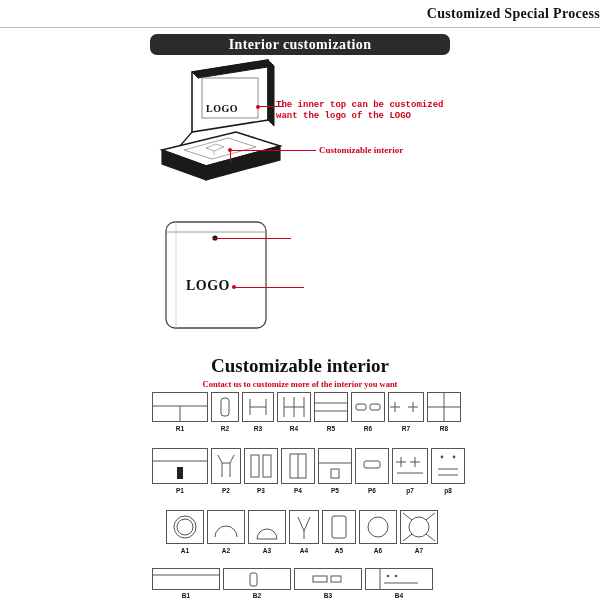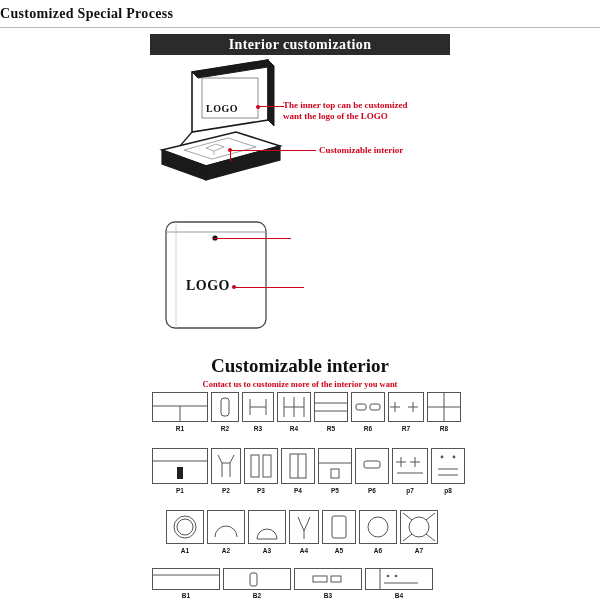--- a/index.html
+++ b/index.html
@@ -8,39 +8,40 @@
     background:#ffffff;
     font-family:"Liberation Serif", serif;
     color:#111;
     position:relative;
     overflow:hidden;
   }
   .page{position:relative;width:600px;height:600px;}
 
   
   .title{
-    text-align:left;
+    text-align:right;
     font-size:14px;
     font-weight:bold;
     letter-spacing:.3px;
     padding-top:6px;
   }
   .title-rule{
     width:100%;height:1px;background:#b9b9b9;margin-top:5px;
   }
   .banner{
     margin:6px auto 0 auto;
     width:300px;height:21px;
     background:#2b2b2b;
     color:#fff;
     text-align:center;
     font-size:14px;
     font-weight:bold;
     line-height:21px;
     letter-spacing:.4px;
+    border-radius:7px;
   }
 
   
   .ann{
     position:absolute;
     color:#d0021b;
     font-weight:bold;
     font-size:9px;
     line-height:11px;
     font-family:"Liberation Serif", serif;
@@ -108,21 +109,21 @@
       <path d="M56,90 L66,86 L74,89 L64,93 Z" fill="none" stroke="#9a9a9a" stroke-width="0.8"></path>
       <path d="M64,93 L64,97" stroke="#9a9a9a" stroke-width="0.8"></path>
 
       <line x1="42" y1="74" x2="30" y2="88" stroke="#1a1a1a" stroke-width="1.2"></line>
     </svg>
   </div>
   <div style="position:absolute;left:206px;top:103px;font-size:10px;font-weight:bold;letter-spacing:.5px;">LOGO</div>
 
   <div class="dot" style="left:256px;top:105px;"></div>
   <div class="lead" style="left:258px;top:106px;width:26px;"></div>
-  <div class="ann" style="left:283px;top:100px;width:175px;">
+  <div class="ann" style="left:276px;top:100px;width:175px;font-family:Liberation Mono, monospace;">
     <span>The inner top can be customized</span><br>
     <span>want the logo of the LOGO</span>
   </div>
 
   <div class="dot" style="left:228px;top:148px;"></div>
   <div class="lead" style="left:230px;top:150px;width:86px;"></div>
   <div class="lead" style="left:230px;top:150px;width:1px;height:12px;"></div>
   <div class="ann" style="left:319px;top:145px;width:150px;">
     <span>Customizable interior</span>
   </div>

